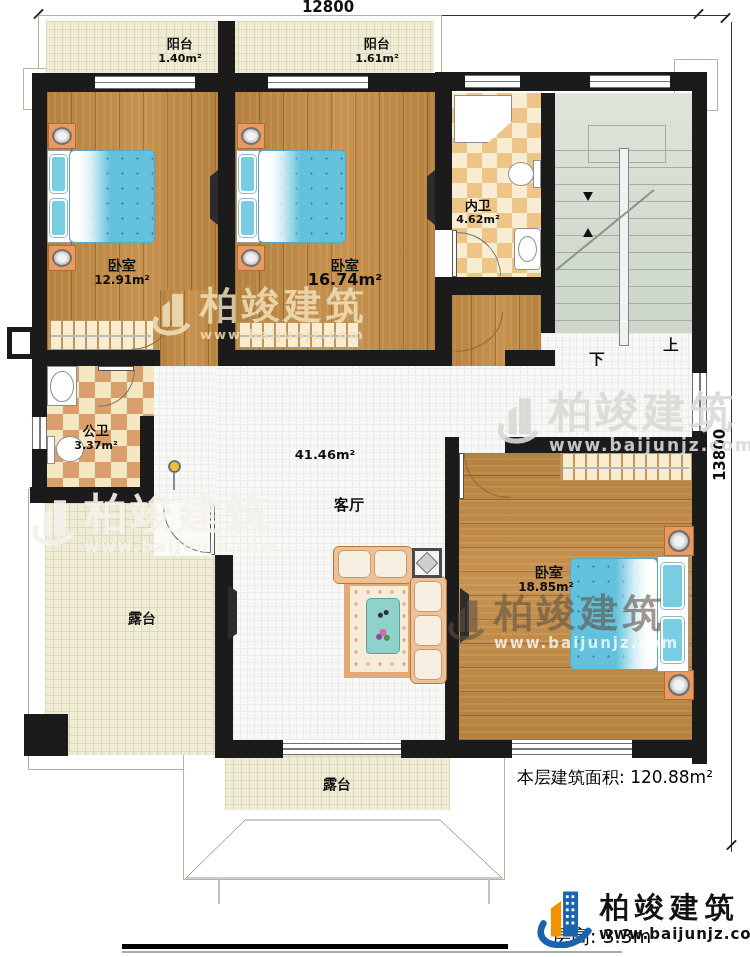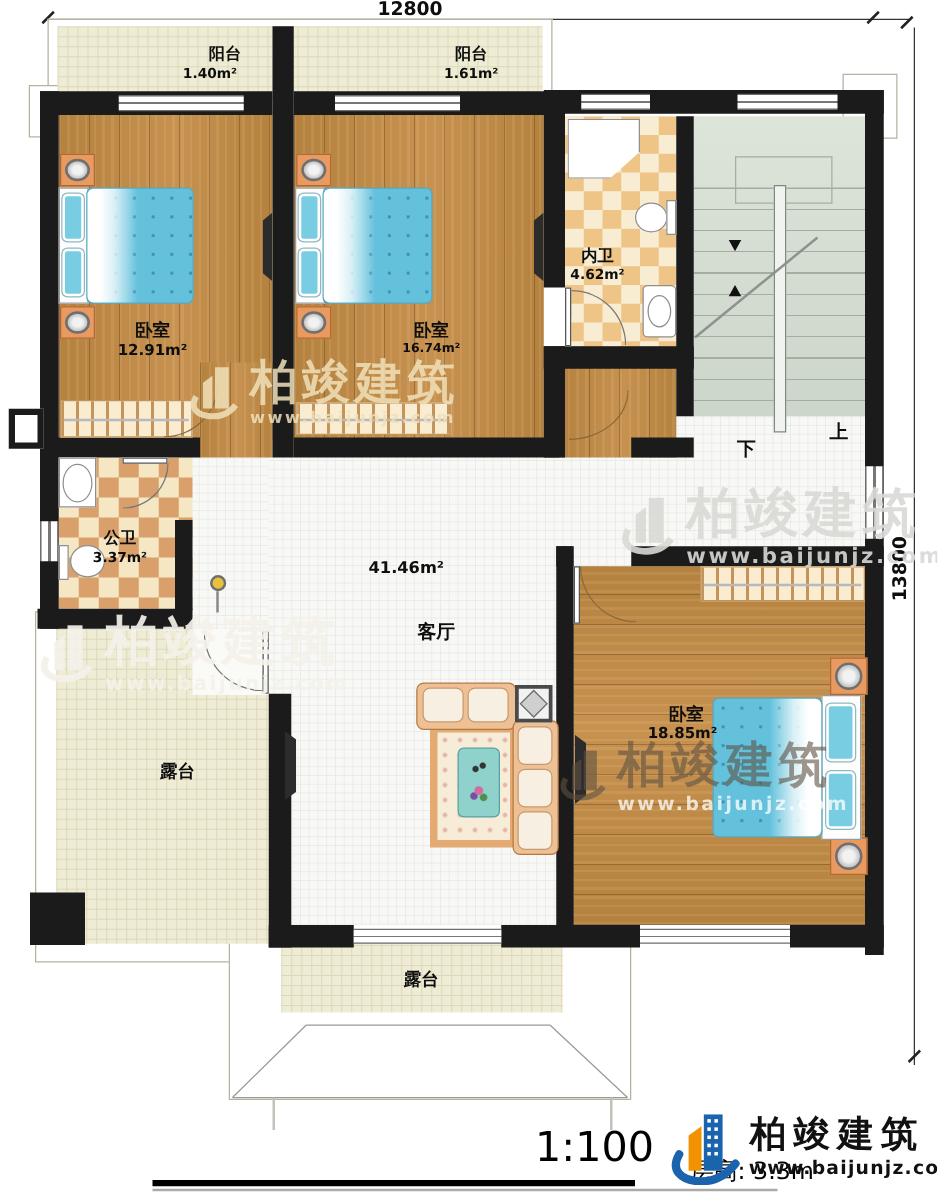--- a/index.html
+++ b/index.html
@@ -230,27 +230,27 @@
   <div class="nstand" style="left:664px;top:670px;width:30px;height:30px;"></div>
   <div class="shelf" style="left:657px;top:556px;width:32px;height:116px;"></div>
   <div class="pillow" style="left:661px;top:563px;width:23px;height:46px;"></div>
   <div class="pillow" style="left:661px;top:617px;width:23px;height:46px;"></div>
   <div class="matt" style="left:570px;top:558px;width:88px;height:112px;">
       <div class="fold-r"></div>
     </div>
   <div class="tv-r" style="left:460px;top:588px;width:9px;height:55px;"></div>
 
   <div class="lbl" style="left:180px;top:44px;font-size:13px;">阳台</div>
-  <div class="lbl" style="left:168px;top:59px;font-size:11px;">1.40m²</div>
+  <div class="lbl" style="left:180px;top:59px;font-size:11px;">1.40m²</div>
   <div class="lbl" style="left:377px;top:44px;font-size:13px;">阳台</div>
   <div class="lbl" style="left:377px;top:59px;font-size:11px;">1.61m²</div>
   <div class="lbl" style="left:122px;top:265px;font-size:14px;">卧室</div>
   <div class="lbl" style="left:122px;top:280px;font-size:12px;">12.91m²</div>
   <div class="lbl" style="left:345px;top:265px;font-size:14px;">卧室</div>
-  <div class="lbl" style="left:345px;top:280px;font-size:10px;">16.74m²</div>
+  <div class="lbl" style="left:345px;top:280px;font-size:16px;">16.74m²</div>
   <div class="lbl" style="left:478px;top:206px;font-size:13px;">内卫</div>
   <div class="lbl" style="left:478px;top:220px;font-size:11px;">4.62m²</div>
   <div class="lbl" style="left:671px;top:346px;font-size:15px;">上</div>
   <div class="lbl" style="left:597px;top:360px;font-size:15px;">下</div>
   <div class="lbl" style="left:96px;top:431px;font-size:13px;">公卫</div>
   <div class="lbl" style="left:96px;top:446px;font-size:11px;">3.37m²</div>
   <div class="lbl" style="left:325px;top:455px;font-size:13px;">41.46m²</div>
   <div class="lbl" style="left:349px;top:506px;font-size:15px;">客厅</div>
   <div class="lbl" style="left:549px;top:572px;font-size:14px;">卧室</div>
   <div class="lbl" style="left:546px;top:587px;font-size:12px;">18.85m²</div>
@@ -295,21 +295,24 @@
         <path d="M10 44 C2 58 12 66 26 67 C40 68 50 62 56 54" fill="none" stroke="currentColor" stroke-width="7"></path>
         <polygon points="18,58 18,28 29,20 29,58" fill="currentColor"></polygon>
         <rect x="32" y="10" width="16" height="48" fill="currentColor"></rect>
       </svg>
     <div>
         <div class="wm-name" style="font-size:39px;">柏竣建筑</div>
          <div class="wm-url" style="font-size:15px;color:rgba(255,255,255,.75);">www.baijunjz.com</div>
       </div>
   </div>
 
-  <div class="abs" style="left:428px;top:898px;font-size:33px;color:#000;">1:100</div>
+  <div class="abs" style="left:517px;top:766px;font-size:17px;color:#000;white-space:nowrap;">
+    <span>本层建筑面积:</span>
+    <span>120.88m²</span>
+  </div>
   <div class="abs" style="left:552px;top:924px;font-size:19px;color:#000;">层高: 3.3m</div>
   <div class="abs" style="left:122px;top:944px;width:386px;height:5px;background:#000;"></div>
   <div class="abs" style="left:122px;top:951px;width:500px;height:2px;background:#aaa;"></div>
 
   <svg class="abs" style="left:534px;top:882px;" width="60" height="66" viewBox="0 0 64 70">
     <path d="M10 44 C2 58 12 66 26 67 C40 68 50 62 58 52" fill="none" stroke="#1a63ad" stroke-width="7" stroke-linecap="round"></path>
     <polygon points="18,58 18,28 29,20 29,58" fill="#f29200"></polygon>
     <rect x="31" y="10" width="16" height="48" fill="#1a63ad"></rect>
     <g fill="#ffffff">
       <rect x="34" y="14" width="3" height="3"></rect>

